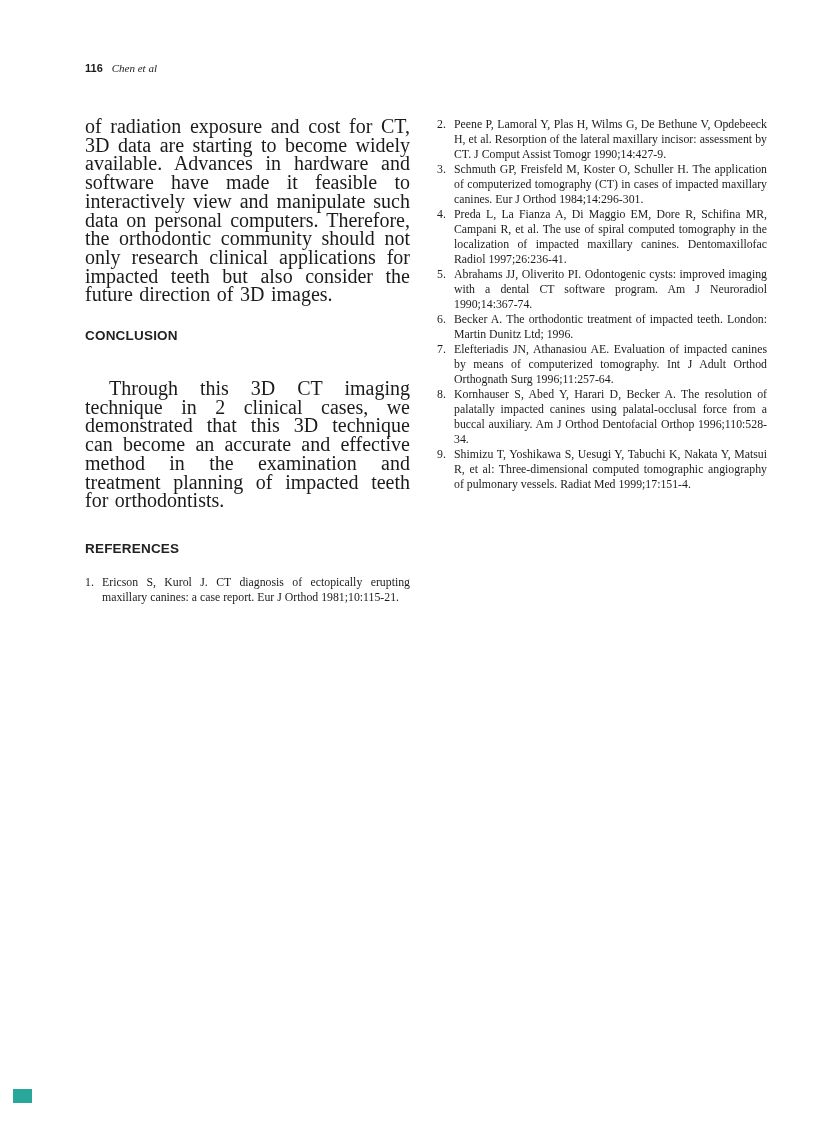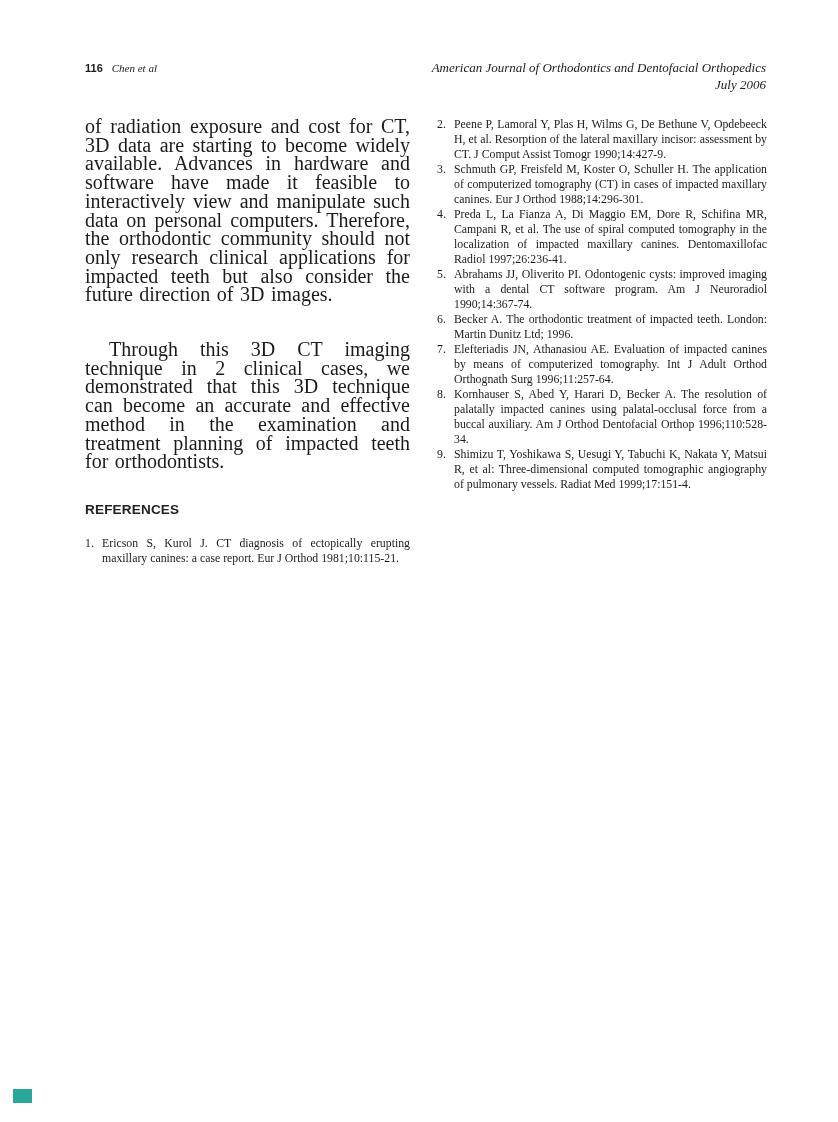--- a/index.html
+++ b/index.html
@@ -106,43 +106,40 @@
 </style>
 </head>
 <body>
 
 <div class="page">
 
   <header class="page-header">
     <div class="header-left">
       <span class="page-number">116</span><span class="running-authors">Chen et al</span>
     </div>
-    <div class="header-right">
-      <div class="journal-title">American Journal of Orthodontics and Dentofacial Orthopedics</div>
-      <div class="issue-date">July 2006</div>
-    </div>
   </header>
 
   <main class="content">
 
     <section class="col col-left">
       <p class="body-par">of radiation exposure and cost for CT, 3D data are starting to become widely available. Advances in hardware and software have made it feasible to interactively view and manipulate such data on personal computers. Therefore, the orthodontic community should not only research clinical applications for impacted teeth but also consider the future direction of 3D images.</p>
 
+      <h2 class="section-heading conclusion-heading">CONCLUSION</h2>
       <p class="body-par indented">Through this 3D CT imaging technique in 2 clinical cases, we demonstrated that this 3D technique can become an accurate and effective method in the examination and treatment planning of impacted teeth for orthodontists.</p>
 
       <h2 class="section-heading references-heading">REFERENCES</h2>
       <ol class="ref-list">
           <li class="ref-item"><span class="ref-num">1.</span><span class="ref-text">Ericson S, Kurol J. CT diagnosis of ectopically erupting maxillary canines: a case report. Eur J Orthod 1981;10:115-21.</span></li>
         </ol>
     </section>
 
     <section class="col col-right">
       <ol class="ref-list">
           <li class="ref-item"><span class="ref-num">2.</span><span class="ref-text">Peene P, Lamoral Y, Plas H, Wilms G, De Bethune V, Opdebeeck H, et al. Resorption of the lateral maxillary incisor: assessment by CT. J Comput Assist Tomogr 1990;14:427-9.</span></li>
-          <li class="ref-item"><span class="ref-num">3.</span><span class="ref-text">Schmuth GP, Freisfeld M, Koster O, Schuller H. The application of computerized tomography (CT) in cases of impacted maxillary canines. Eur J Orthod 1988;14:296-301.</span></li>
+          <li class="ref-item"><span class="ref-num">3.</span><span class="ref-text">Schmuth GP, Freisfeld M, Koster O, Schuller H. The application of computerized tomography (CT) in cases of impacted maxillary canines. Eur J Orthod 1984;14:296-301.</span></li>
           <li class="ref-item"><span class="ref-num">4.</span><span class="ref-text">Preda L, La Fianza A, Di Maggio EM, Dore R, Schifina MR, Campani R, et al. The use of spiral computed tomography in the localization of impacted maxillary canines. Dentomaxillofac Radiol 1997;26:236-41.</span></li>
           <li class="ref-item"><span class="ref-num">5.</span><span class="ref-text">Abrahams JJ, Oliverito PI. Odontogenic cysts: improved imaging with a dental CT software program. Am J Neuroradiol 1990;14:367-74.</span></li>
           <li class="ref-item"><span class="ref-num">6.</span><span class="ref-text">Becker A. The orthodontic treatment of impacted teeth. London: Martin Dunitz Ltd; 1996.</span></li>
           <li class="ref-item"><span class="ref-num">7.</span><span class="ref-text">Elefteriadis JN, Athanasiou AE. Evaluation of impacted canines by means of computerized tomography. Int J Adult Orthod Orthognath Surg 1996;11:257-64.</span></li>
           <li class="ref-item"><span class="ref-num">8.</span><span class="ref-text">Kornhauser S, Abed Y, Harari D, Becker A. The resolution of palatally impacted canines using palatal-occlusal force from a buccal auxiliary. Am J Orthod Dentofacial Orthop 1996;110:528-34.</span></li>
           <li class="ref-item"><span class="ref-num">9.</span><span class="ref-text">Shimizu T, Yoshikawa S, Uesugi Y, Tabuchi K, Nakata Y, Matsui R, et al: Three-dimensional computed tomographic angiography of pulmonary vessels. Radiat Med 1999;17:151-4.</span></li>
         </ol>
     </section>
 
   </main>

